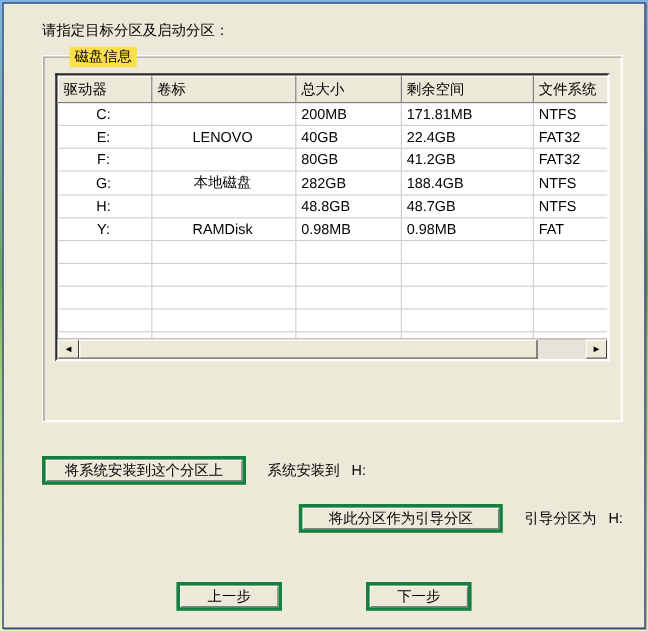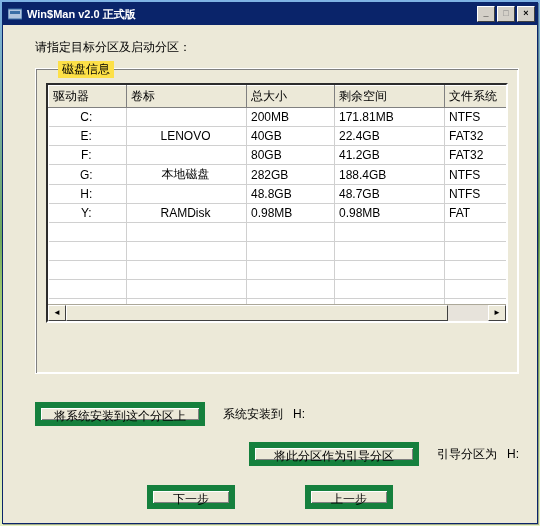--- a/index.html
+++ b/index.html
@@ -187,21 +187,21 @@
     display: flex;
     align-items: center;
     margin-top: 28px;
   }
   .btn-row + .btn-row { margin-top: 16px; justify-content: flex-end; }
   .win-button {
     min-width: 170px;
     height: 24px;
     padding: 0 12px;
     background: #ece9d8;
-    border: 6px solid #15803d;
+    border: 3px solid #15803d;
     box-shadow: inset 1px 1px 0 #fff, inset -1px -1px 0 #808080;
     font: inherit;
     cursor: default;
     text-align: center;
   }
   .status-text {
     margin-left: 18px;
   }
   .nav-row {
     position: absolute;
@@ -212,32 +212,20 @@
     justify-content: center;
     gap: 70px;
   }
   .nav-row .win-button { min-width: 88px; }
 </style>
 </head>
 <body>
 
 <div class="window">
 
-  <div class="titlebar">
-    <span class="app-icon">
-      <svg width="14" height="14" viewBox="0 0 14 14">
-        <rect x="0" y="2" width="14" height="10" fill="#b0c4de" stroke="#3a6ea5"></rect>
-        <rect x="2" y="4" width="10" height="3" fill="#3a6ea5"></rect>
-      </svg>
-    </span>
-    <span class="title-text">Win$Man v2.0 正式版</span>
-    <span class="win-btn">_</span>
-    <span class="win-btn disabled">□</span>
-    <span class="win-btn">×</span>
-  </div>
 
   <div class="client">
 
     <div class="instruction">请指定目标分区及启动分区：</div>
 
     <div class="groupbox">
       <span class="groupbox-label">磁盘信息</span>
 
       <div class="listview-wrap">
         <div class="lv-body">
@@ -361,18 +349,18 @@
     <div class="btn-row">
       <button class="win-button">将此分区作为引导分区</button>
       <span class="status-text">
         <span>引导分区为</span>
         &nbsp;
         <span>H:</span>
       </span>
     </div>
 
     <div class="nav-row">
+      <button class="win-button">上一步</button>
       <button class="win-button">下一步</button>
-      <button class="win-button">上一步</button>
     </div>
 
   </div>
 </div>
 
 </body></html>

